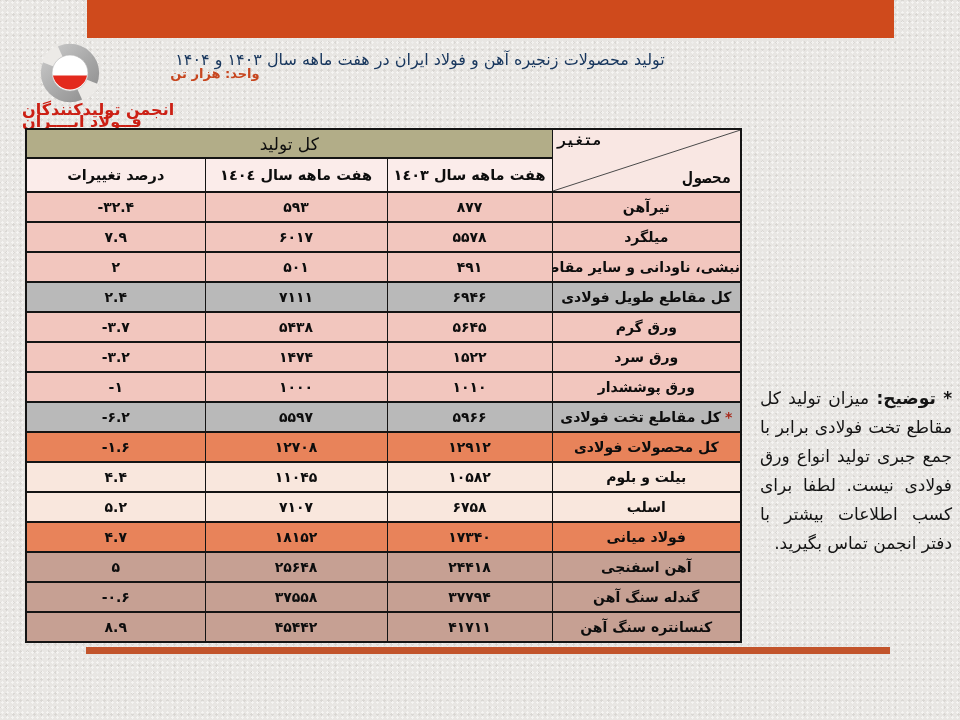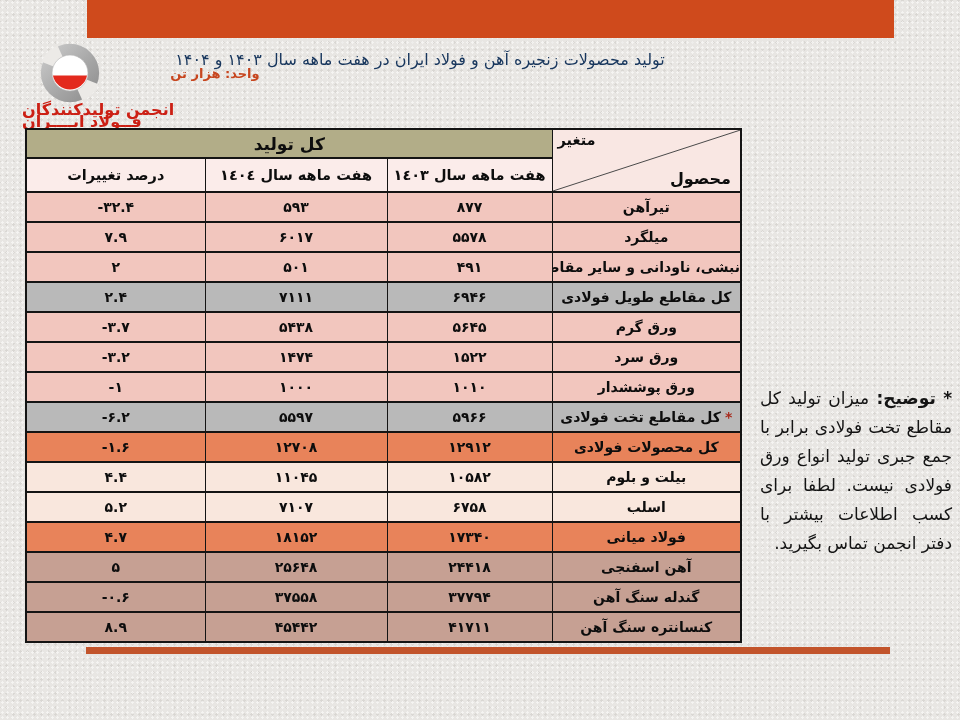--- a/index.html
+++ b/index.html
@@ -33,23 +33,23 @@
   table.main {
     position:absolute; left:25px; top:128px; width:715px;
     border-collapse:collapse; table-layout:fixed; direction:rtl;
     border:2px solid #141414;
   }
   table.main th, table.main td {
     border:1.5px solid #141414; border-top-width:2px; border-bottom-width:2px;
     text-align:center; vertical-align:middle; color:#0d0d0d;
     overflow:hidden; white-space:nowrap;
   }
-  th.total  { background:#b2ad88; height:29px; font-size:17px; font-weight:bold; }
+  th.total  { background:#b2ad88; height:29px; font-size:17px; font-weight:normal; }
   th.sub    { background:#fbecea; height:34px; font-size:14.5px; font-weight:bold; }
-  th.diag   { background:#f9e7e3; position:relative; padding:12px; }
+  th.diag   { background:#f9e7e3; position:relative; padding:12px;font-family:Liberation Mono, monospace; }
   th.diag svg { position:absolute; inset:0; width:100%; height:100%; }
   .lbl-var  { position:absolute; top:2px; left:5px;  font-size:14.5px; font-weight:bold; }
   .lbl-prod { position:absolute; bottom:3px; right:9px; font-size:16px; font-weight:bold;text-align:right; }
 
   tbody td { height:30px; font-weight:bold; }
   td.prod  { font-size:14px; }
   td.num   { font-size:14px; direction:ltr; }
   .mark    { color:#a8291c; margin-left:4px; font-size:14px; }
 
   tr.row-pink   td { background:#f2c6be; }

